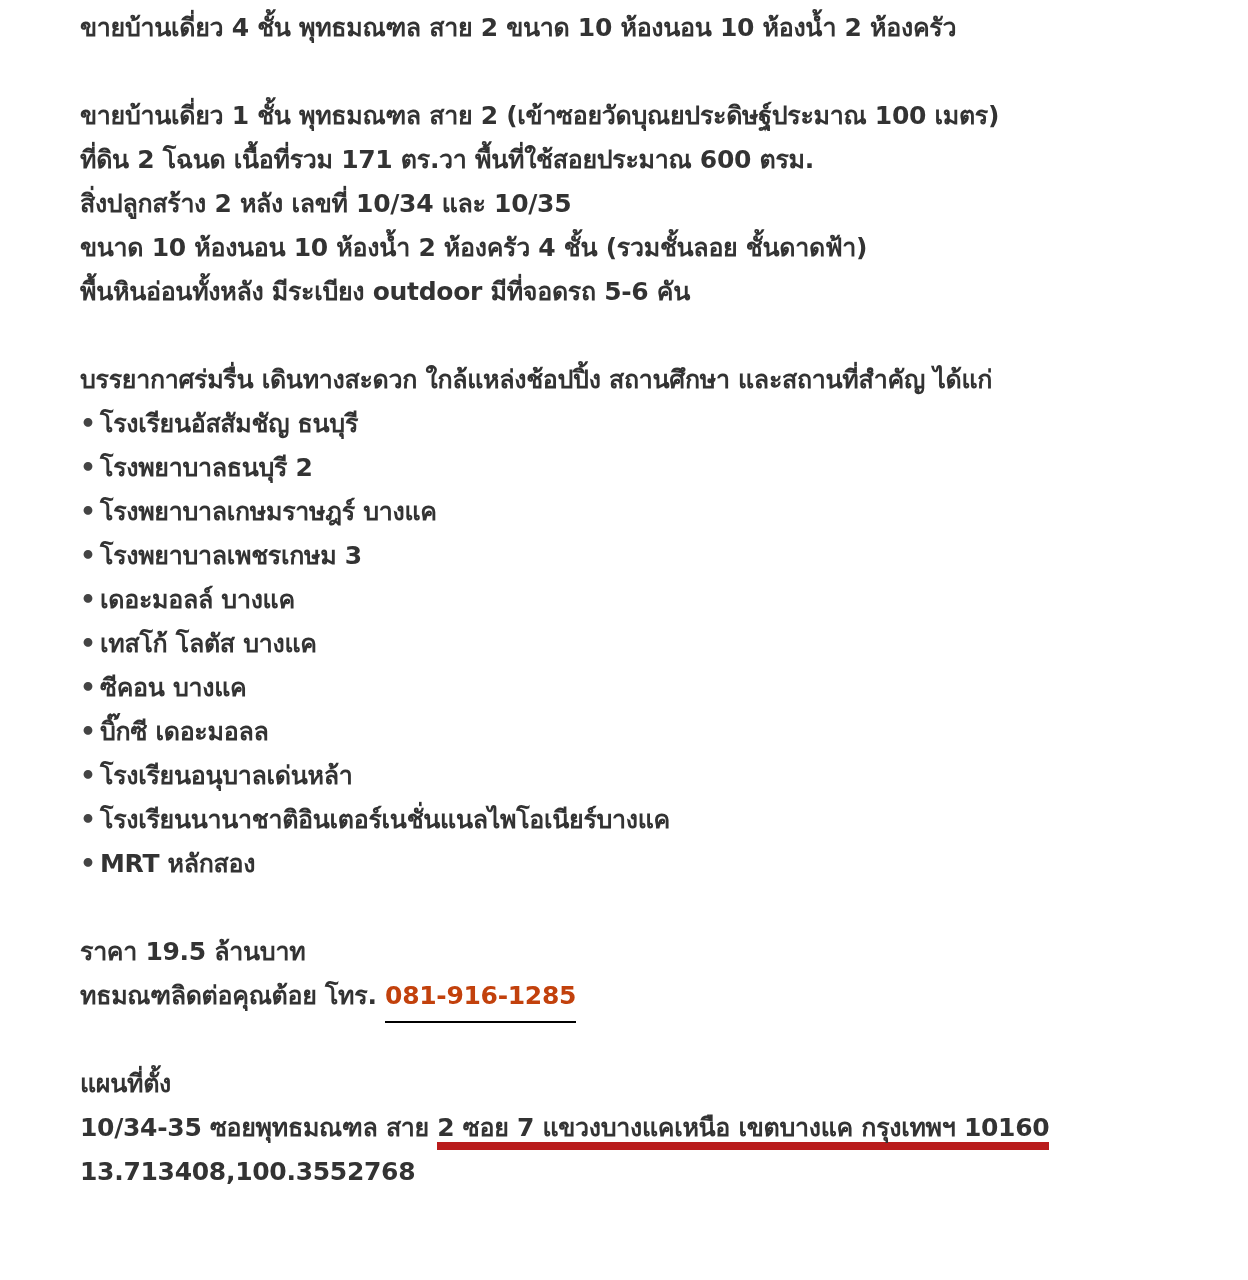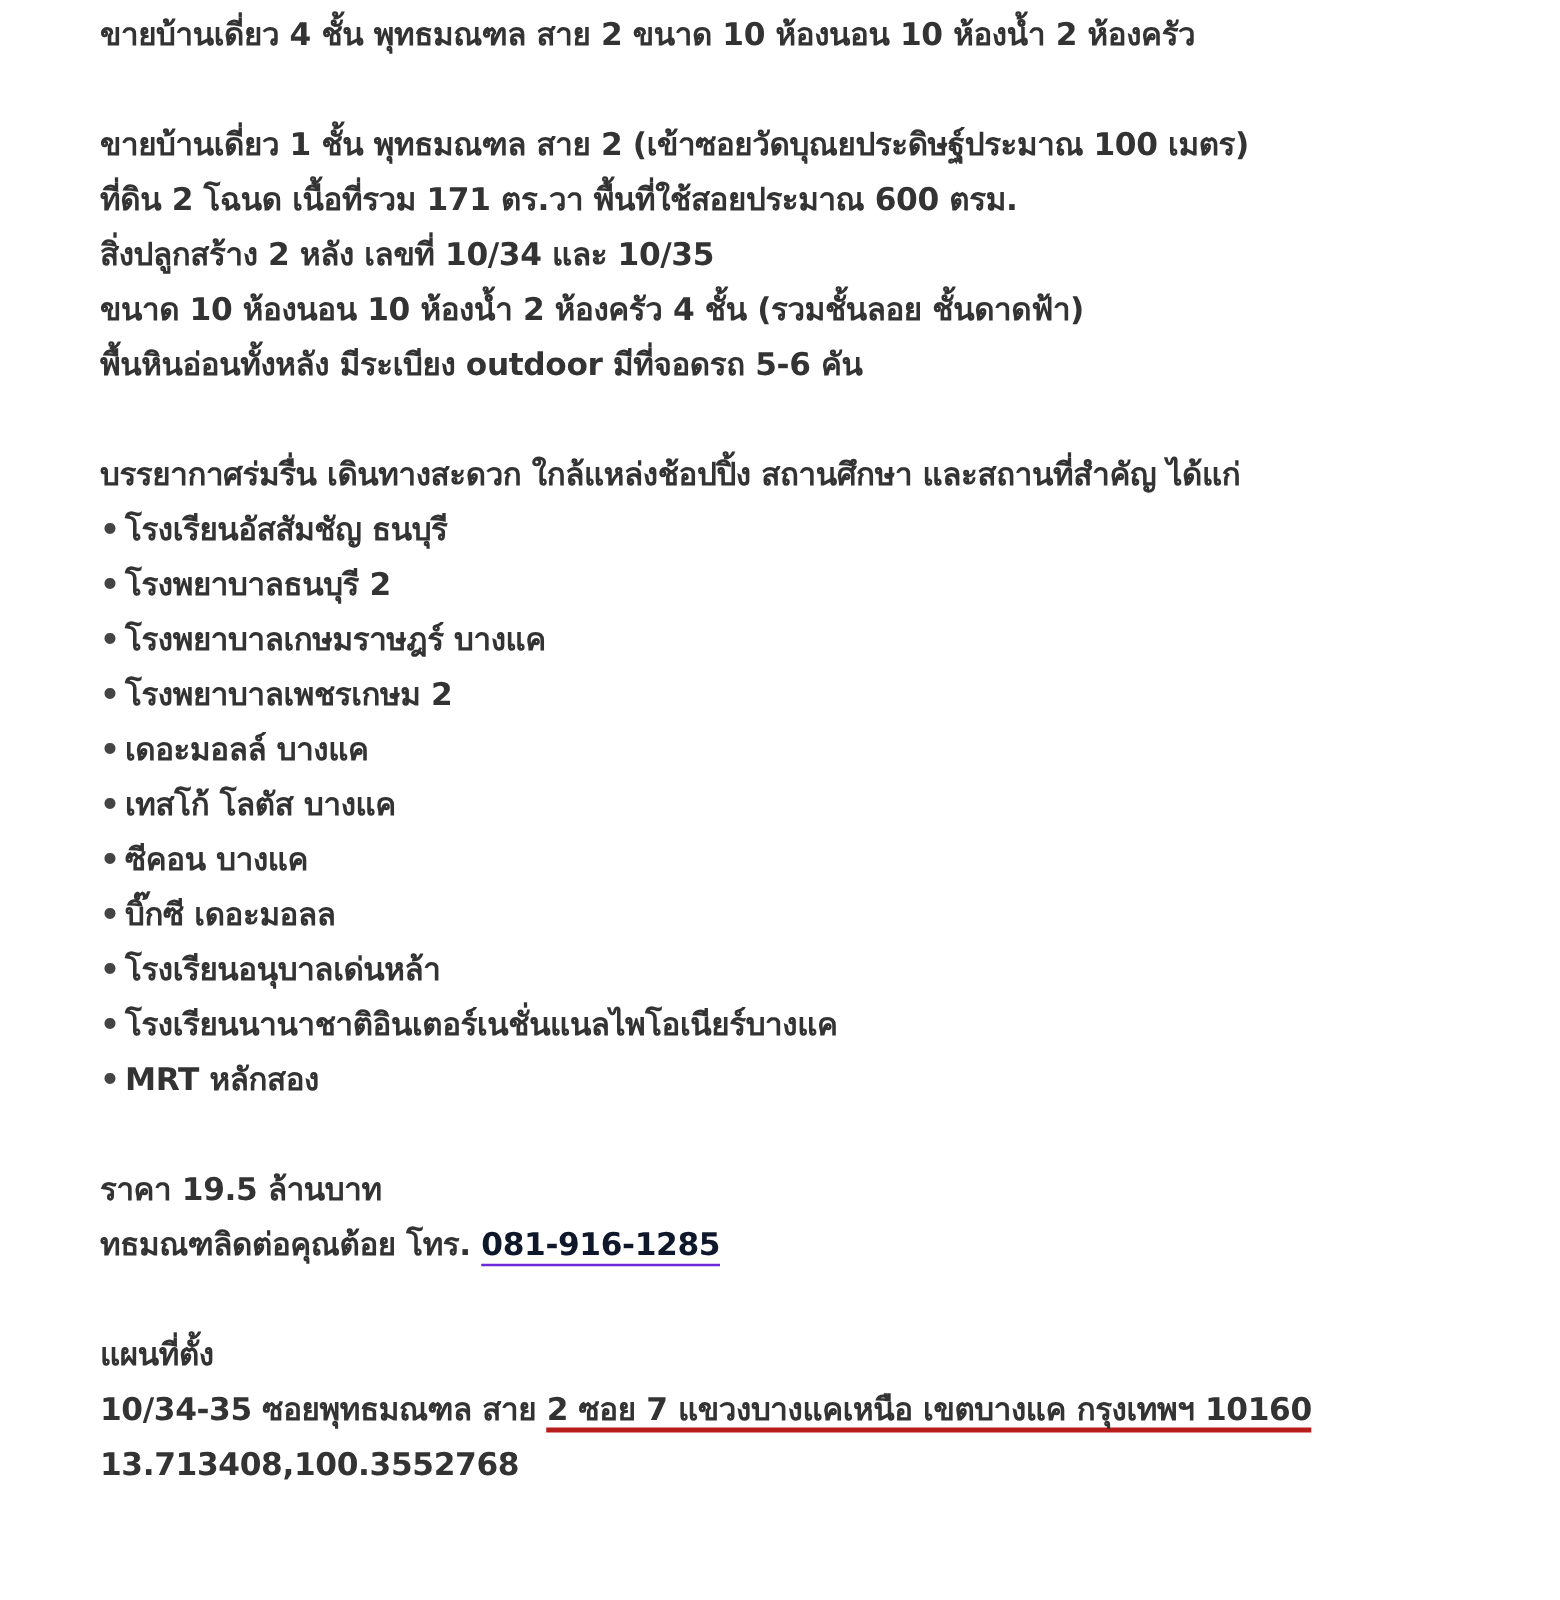--- a/index.html
+++ b/index.html
@@ -10,45 +10,45 @@
   }
   .doc { position: absolute; left: 80px; top: 6px; right: 40px; }
   .line {
     font-size: 25px; line-height: 44px; height: 44px; white-space: nowrap;
     letter-spacing: -0.3px;
     font-weight: bold;
   }
   .blank { height: 44px; }
   .bullet-dot { display: inline-block; width: 20px; color: #444; }
   .phone-link {
-    color: #0f172a; text-decoration: none; border-bottom: 2px solid #6d28d9;
-    padding-bottom: 1px;
+    color: #c2410c; text-decoration: none; border-bottom: 2px solid #000000;
+    padding-bottom: 11px;
   }
-  .addr-link { border-bottom: 4px solid #b91c1c; }
+  .addr-link { border-bottom: 8px solid #b91c1c; }
 </style>
 </head>
 <body>
 
 <div class="doc">
   <div class="line">ขายบ้านเดี่ยว 4 ชั้น พุทธมณฑล สาย 2 ขนาด 10 ห้องนอน 10 ห้องน้ำ 2 ห้องครัว</div>
   <div class="blank"></div>
 
   <div class="line">ขายบ้านเดี่ยว 1 ชั้น พุทธมณฑล สาย 2 (เข้าซอยวัดบุณยประดิษฐ์ประมาณ 100 เมตร)</div>
   <div class="line">ที่ดิน 2 โฉนด เนื้อที่รวม 171 ตร.วา พื้นที่ใช้สอยประมาณ 600 ตรม.</div>
   <div class="line">สิ่งปลูกสร้าง 2 หลัง เลขที่ 10/34 และ 10/35</div>
   <div class="line">ขนาด 10 ห้องนอน 10 ห้องน้ำ 2 ห้องครัว 4 ชั้น (รวมชั้นลอย ชั้นดาดฟ้า)</div>
   <div class="line">พื้นหินอ่อนทั้งหลัง มีระเบียง outdoor มีที่จอดรถ 5-6 คัน</div>
   <div class="blank"></div>
 
   <div class="line">บรรยากาศร่มรื่น เดินทางสะดวก ใกล้แหล่งช้อปปิ้ง สถานศึกษา และสถานที่สำคัญ ได้แก่</div>
   <div>
     <div class="line"><span class="bullet-dot">•</span><span>โรงเรียนอัสสัมชัญ ธนบุรี</span></div>
     <div class="line"><span class="bullet-dot">•</span><span>โรงพยาบาลธนบุรี 2</span></div>
     <div class="line"><span class="bullet-dot">•</span><span>โรงพยาบาลเกษมราษฎร์ บางแค</span></div>
-    <div class="line"><span class="bullet-dot">•</span><span>โรงพยาบาลเพชรเกษม 2</span></div>
+    <div class="line"><span class="bullet-dot">•</span><span>โรงพยาบาลเพชรเกษม 3</span></div>
     <div class="line"><span class="bullet-dot">•</span><span>เดอะมอลล์ บางแค</span></div>
     <div class="line"><span class="bullet-dot">•</span><span>เทสโก้ โลตัส บางแค</span></div>
     <div class="line"><span class="bullet-dot">•</span><span>ซีคอน บางแค</span></div>
     <div class="line"><span class="bullet-dot">•</span><span>บิ๊กซี เดอะมอลล</span></div>
     <div class="line"><span class="bullet-dot">•</span><span>โรงเรียนอนุบาลเด่นหล้า</span></div>
     <div class="line"><span class="bullet-dot">•</span><span>โรงเรียนนานาชาติอินเตอร์เนชั่นแนลไพโอเนียร์บางแค</span></div>
     <div class="line"><span class="bullet-dot">•</span><span>MRT หลักสอง</span></div>
   </div>
   <div class="blank"></div>
 

